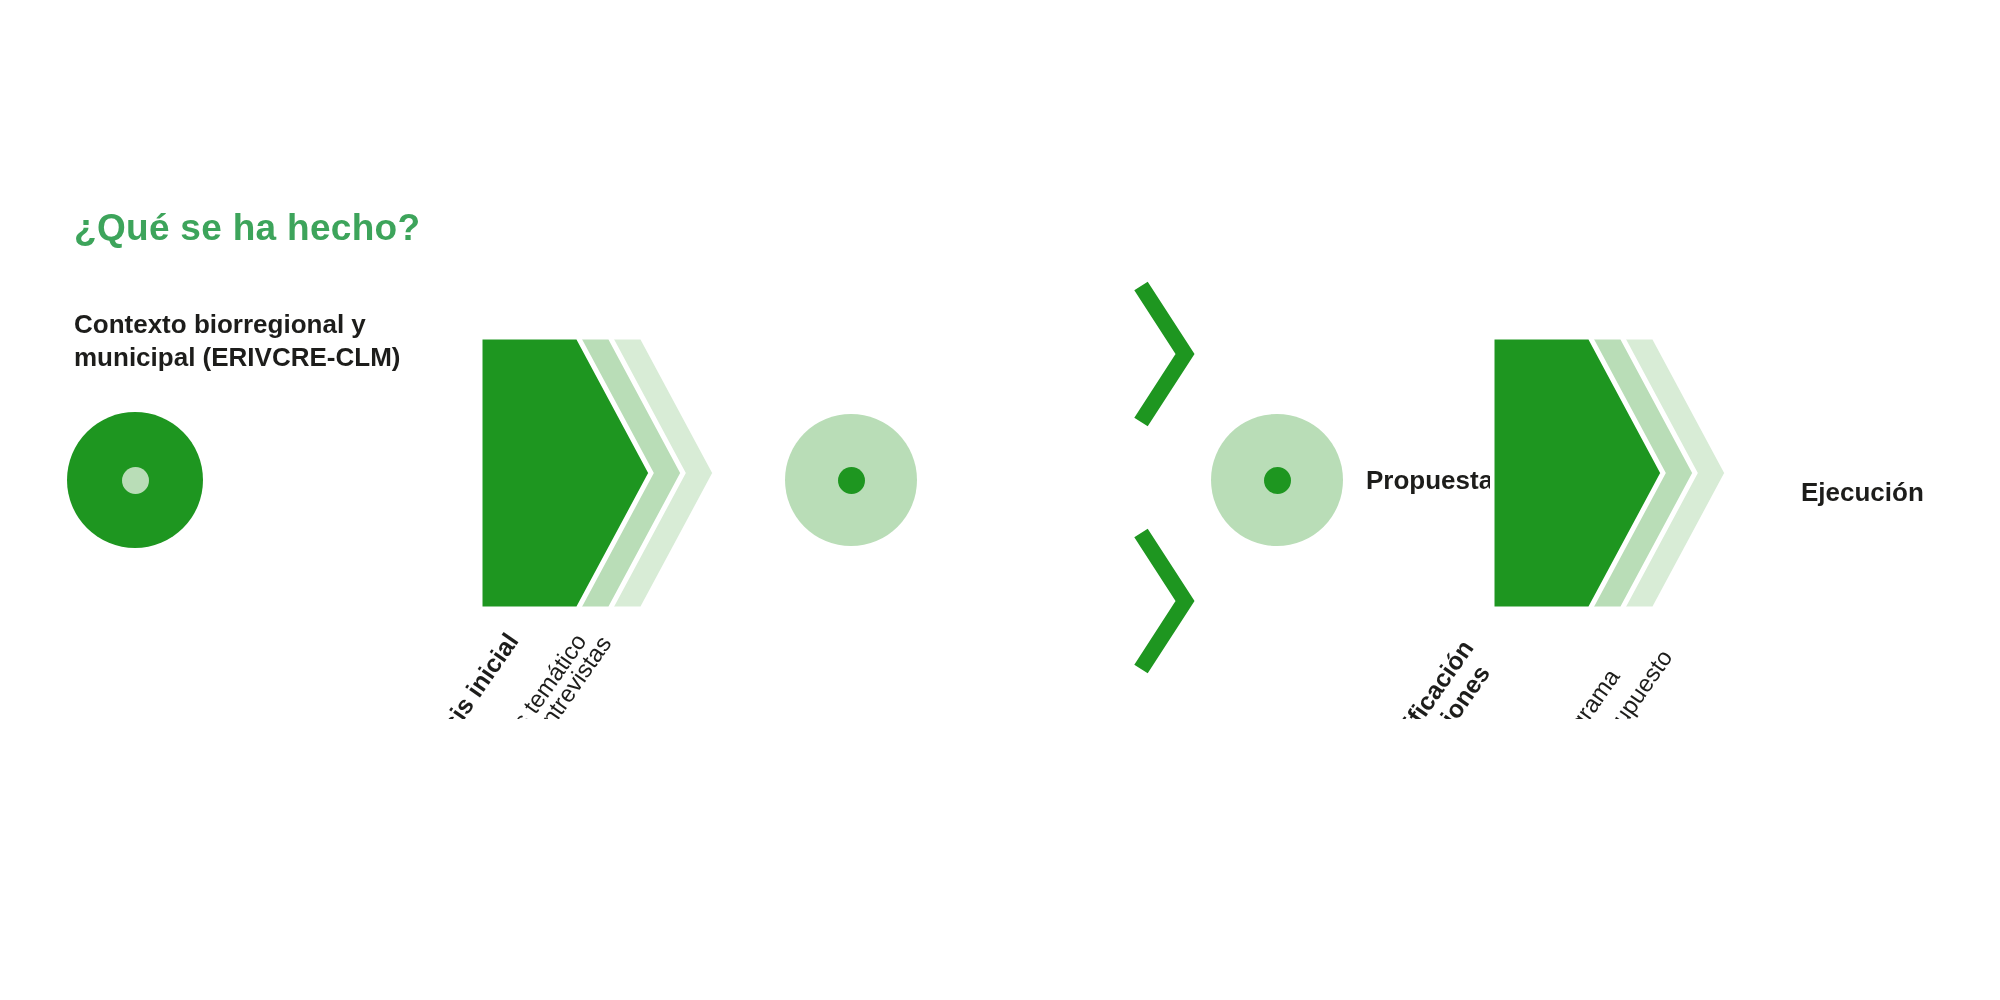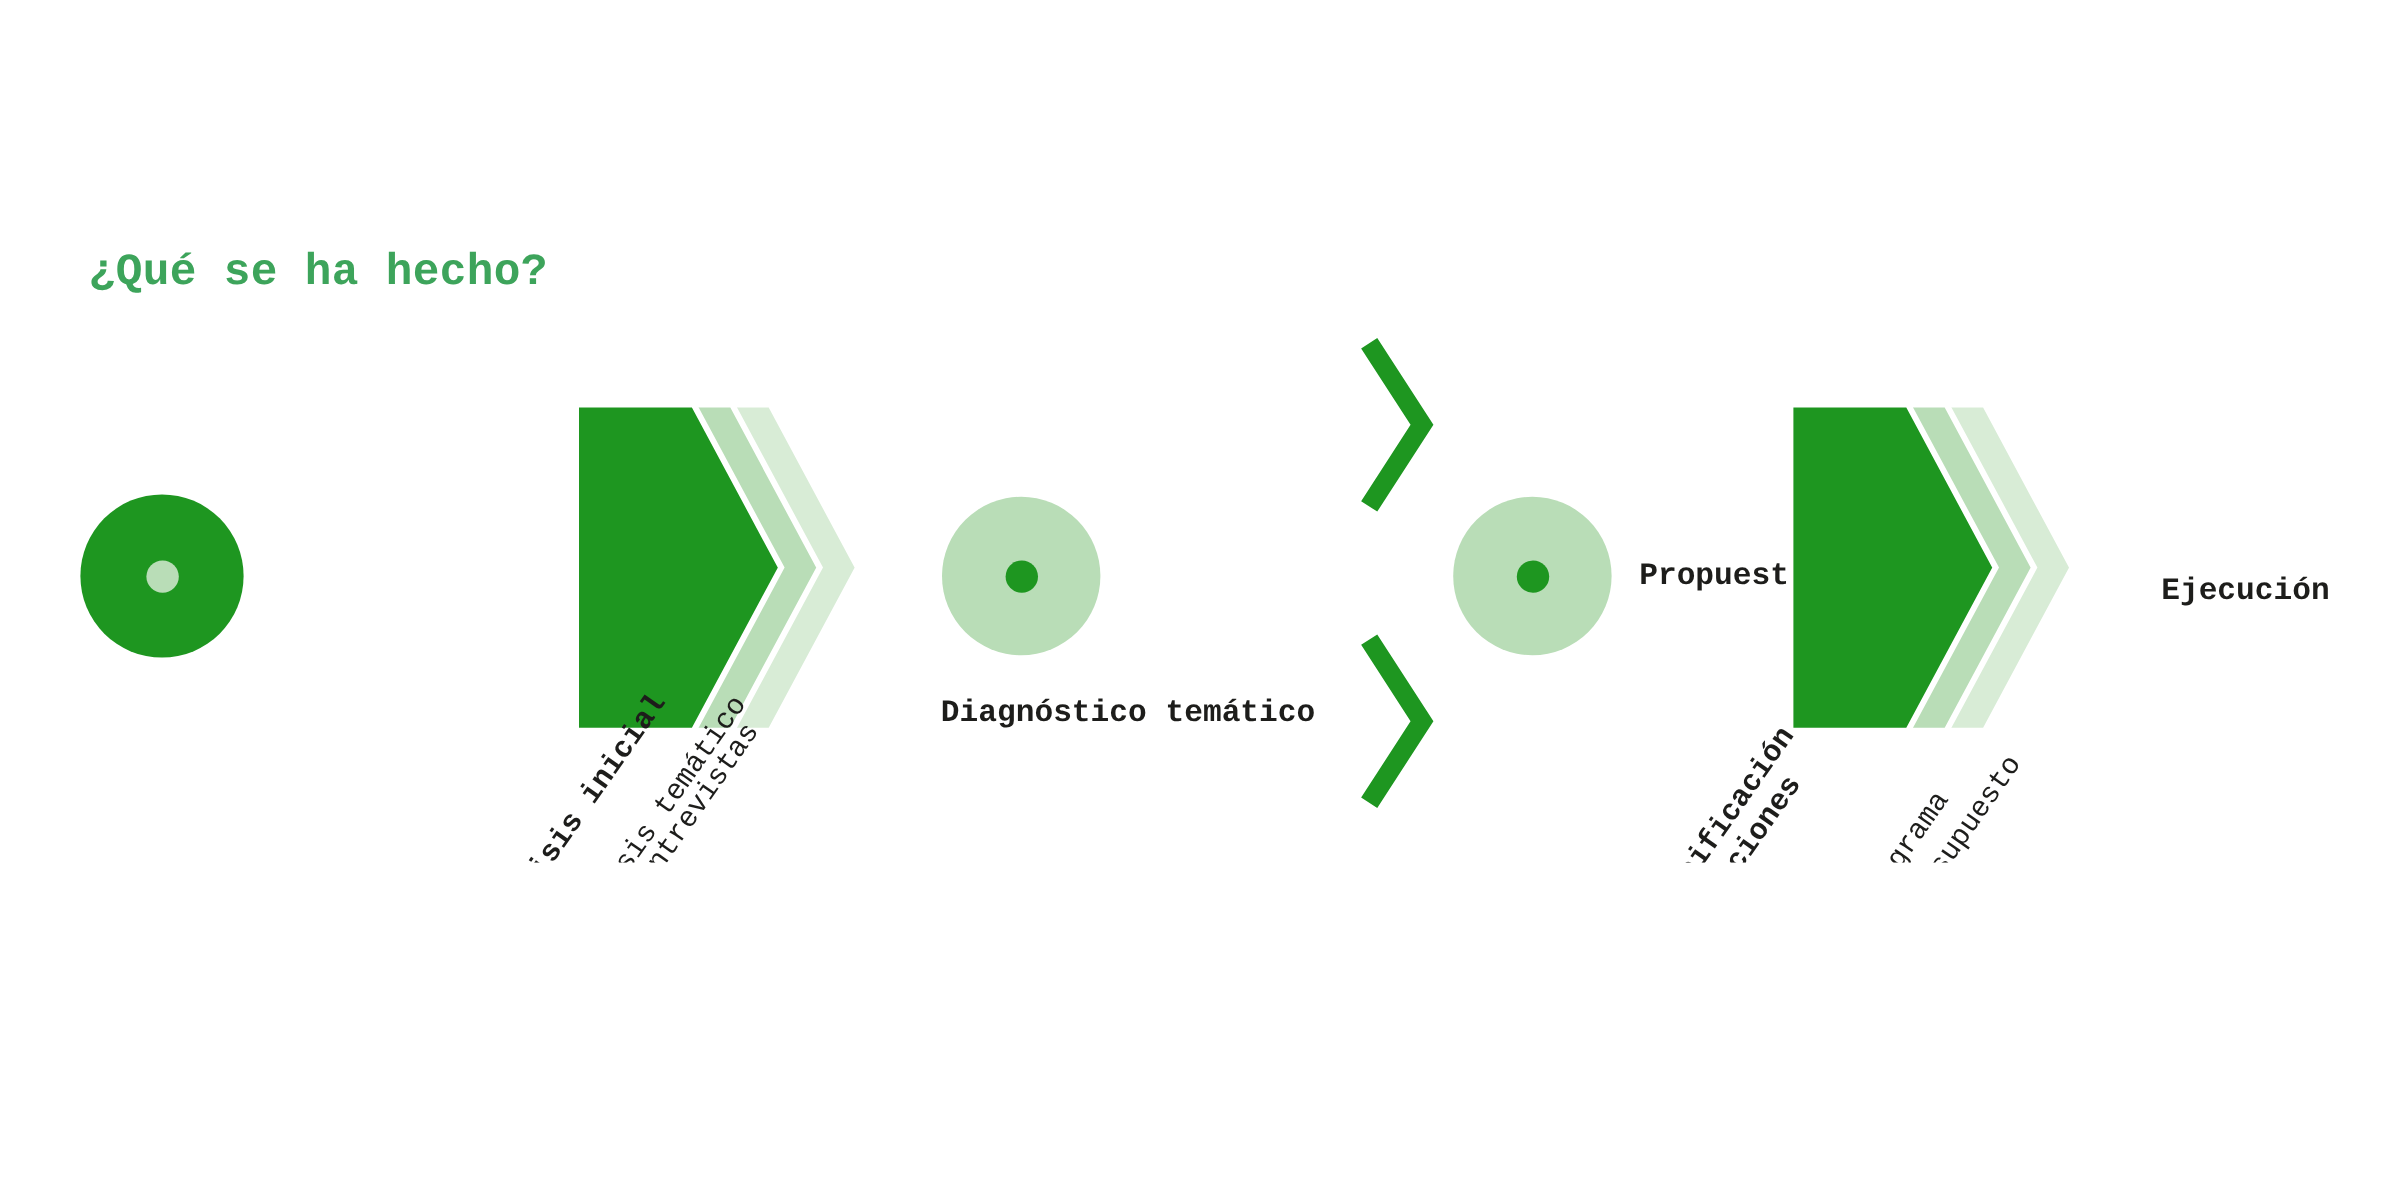--- a/index.html
+++ b/index.html
@@ -1,20 +1,20 @@
 <!DOCTYPE html>
 <html style="--dark-green: #1e9620; --light-green: #b9ddb7; --pale-green: #d8ecd6; --title-green: #3da45b; --ink: #1d1d1b; --background: #ffffff;"><head>
 <meta charset="utf-8">
 <style>
   *{box-sizing:border-box}
   html,body{margin:0;padding:0;background:#fff}
   .canvas{
     position:relative;width:2000px;height:719px;overflow:hidden;
     background:var(--background,#fff);
-    font-family:Liberation Mono, monospace;
+    font-family:Liberation Sans, sans-serif;
     color:var(--ink,#1d1d1b);
   }
   .abs{position:absolute}
   .title{font-size:37px;font-weight:700;color:var(--title-green,#3da45b);letter-spacing:.3px}
   .label{font-size:26px;font-weight:700;line-height:1.25;white-space:nowrap}
   .rot{transform:rotate(-55deg);transform-origin:left bottom;white-space:nowrap;line-height:1.12}
   .rot-main{font-size:25px;font-weight:700}
   .rot-sub{font-size:24px;font-weight:400}
   .marker{border-radius:50%;display:flex;align-items:center;justify-content:center}
   .marker-dark{background:var(--dark-green,#1e9620)}
@@ -27,41 +27,44 @@
   .chev-pale{fill:var(--pale-green,#d8ecd6);stroke:#fff;stroke-width:5}
   .small-chev{fill:none;stroke:var(--dark-green,#1e9620);stroke-width:16;stroke-linecap:butt;stroke-linejoin:miter}
 </style>
 </head>
 <body>
 
 <div class="canvas">
 
   <div class="abs title" style="left:74px;top:207px">¿Qué se ha hecho?</div>
 
+  <div class="abs label" style="left:74px;top:308px">
+    <div>Contexto biorregional y</div>
+    <div>municipal (ERIVCRE-CLM)</div>
+  </div>
 
   <div class="abs marker marker-dark" style="left:67px;top:412px;width:136px;height:136px">
     <div class="dot dot-light"></div>
   </div>
 
   <svg class="abs" style="left:478px;top:335px" width="240" height="276" viewBox="0 0 240 276">
     <polygon class="chev-pale" points="64,2 164,2 237,138 164,274 64,274"></polygon>
     <polygon class="chev-mid" points="32,2 132,2 205,138 132,274 32,274"></polygon>
     <polygon class="chev-dark" points="2,2 100,2 173,138 100,274 2,274"></polygon>
   </svg>
 
   <div class="abs rot rot-main" style="left:424px;top:758px">Análisis inicial</div>
   <div class="abs rot rot-sub" style="left:489px;top:765px">Análisis temático</div>
   <div class="abs rot rot-sub" style="left:549px;top:717px">Entrevistas</div>
 
 
   <div class="abs marker marker-light" style="left:785px;top:414px;width:132px;height:132px">
     <div class="dot dot-dark"></div>
   </div>
 
-  <div class="abs label" style="left:784px;top:578px">Diagnóstico temático</div>
 
   <svg class="abs" style="left:1133px;top:280px" width="64" height="148" viewBox="0 0 64 148">
     <polyline class="small-chev" points="8,6 52,74 8,142"></polyline>
   </svg>
   <svg class="abs" style="left:1133px;top:527px" width="64" height="148" viewBox="0 0 64 148">
     <polyline class="small-chev" points="8,6 52,74 8,142"></polyline>
   </svg>
 
   <div class="abs marker marker-light" style="left:1211px;top:414px;width:132px;height:132px">
     <div class="dot dot-dark"></div>

